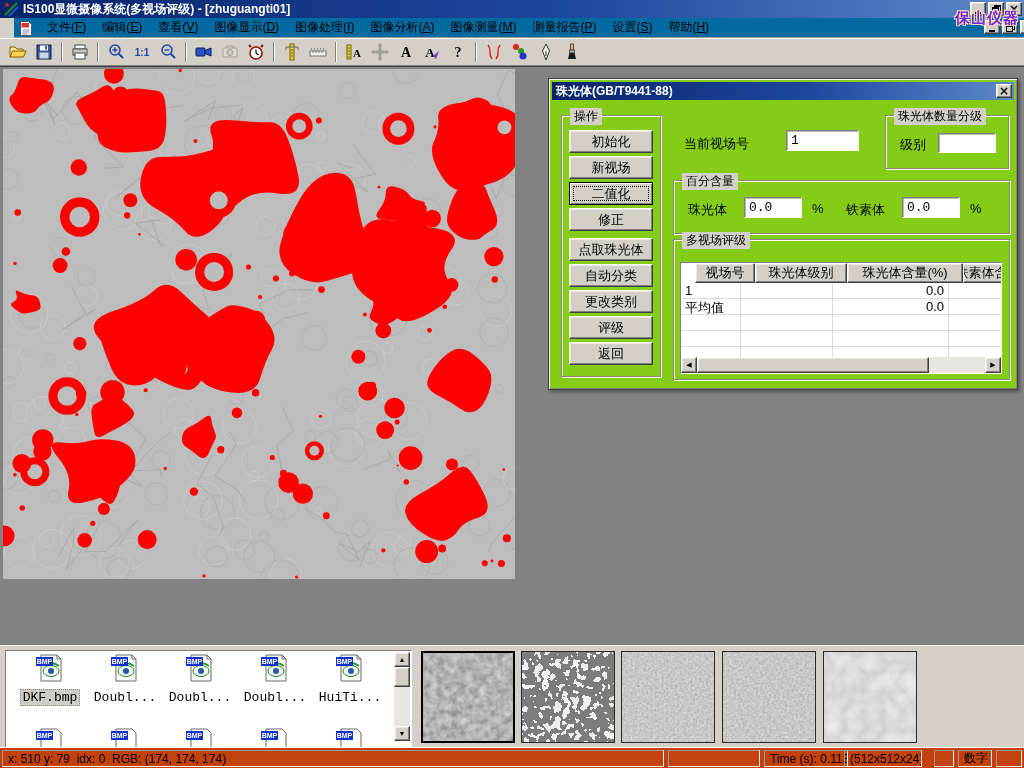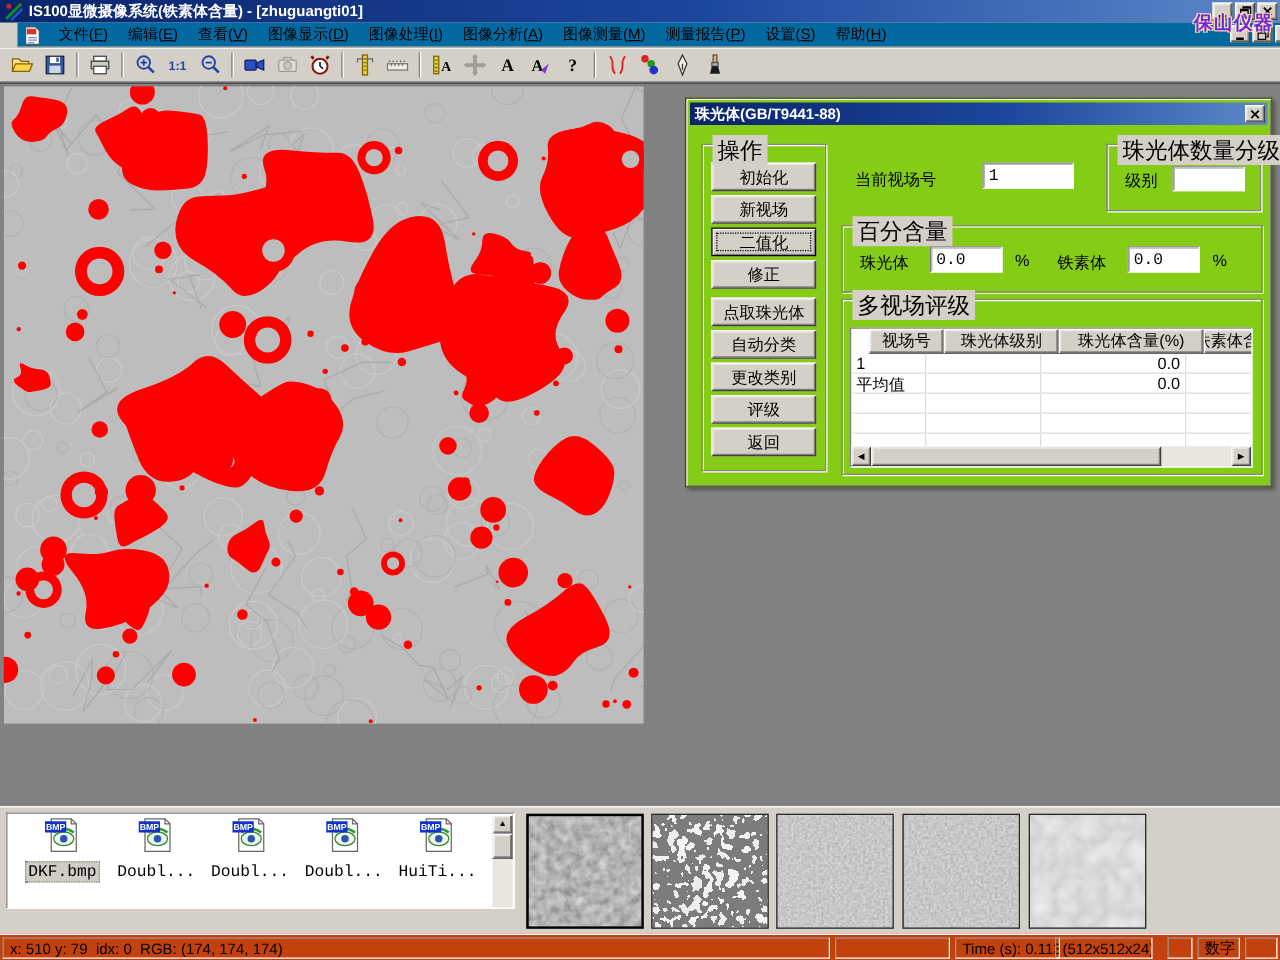--- a/index.html
+++ b/index.html
@@ -47,21 +47,21 @@
 
   
   .dialog{position:absolute;left:548px;top:78px;width:470px;height:312px;z-index:20;
     background:#84cc16;border:1px solid #404040;box-sizing:border-box;
     box-shadow:inset 1px 1px 0 #fff,inset -1px -1px 0 #808080,2px 2px 3px rgba(0,0,0,.35);}
   .dlg-title{position:absolute;left:3px;top:3px;right:3px;height:18px;
     background:linear-gradient(90deg,#0a246a 0%,#1c479e 55%,#5d89c9 100%);
     color:#fff;font-size:12px;font-weight:bold;display:flex;align-items:center;padding-left:4px;box-sizing:border-box;}
   .dlg-close{position:absolute;right:2px;top:2px;}
   .group{position:absolute;border:1px solid #87857c;box-shadow:1px 1px 0 #fff,inset 1px 1px 0 #fff;box-sizing:border-box;}
-  .glabel{position:absolute;top:-8px;left:8px;background:#d4d0c8;padding:0 4px;font-size:18px;white-space:nowrap;}
+  .glabel{position:absolute;top:-8px;left:8px;background:#d4d0c8;padding:0 4px;font-size:12px;white-space:nowrap;}
   .dbtn{display:block;width:84px;height:23px;margin:3px auto 0;font-size:13px;text-align:center;
     line-height:21px;color:#000;white-space:nowrap;overflow:hidden;}
   .dbtn.first{margin-top:14px;}
   .dbtn.gap{margin-top:7px;}
   .dbtn.default{border:1px solid #000;outline:1px dotted #000;outline-offset:-5px;
     box-shadow:inset 1px 1px 0 #fff,inset -1px -1px 0 #808080;}
   .lbl{position:absolute;font-size:13px;white-space:nowrap;color:#000;}
   .tinput{position:absolute;font-size:13px;font-family:"Liberation Mono",monospace;
     padding:2px 4px;white-space:nowrap;overflow:hidden;}
 
@@ -76,21 +76,21 @@
   .td.num{text-align:right;}
   .hscroll{position:absolute;left:0;bottom:0;width:100%;height:16px;background:#e8e6df;display:flex;}
   .sbtn{width:16px;height:16px;flex:none;display:flex;align-items:center;justify-content:center;
     font-size:7px;color:#000;}
   .sthumb{width:232px;height:16px;flex:none;}
   .strack{flex:1;}
 
   
   .bottompanel{position:absolute;left:0;top:645px;width:1024px;height:102px;background:#d4d0c8;
     border-top:1px solid #fff;box-sizing:border-box;}
-  .filelist{position:absolute;left:5px;top:4px;width:407px;height:77px;background:#fff;overflow:hidden;
+  .filelist{position:absolute;left:5px;top:4px;width:407px;height:118px;background:#fff;overflow:hidden;
     border:1px solid;border-color:#808080 #fff #fff #808080;box-sizing:border-box;}
   .fcell{position:absolute;width:72px;text-align:center;}
   .fname{display:inline-block;font-family:"Liberation Mono",monospace;font-size:13px;padding:0 2px;margin-top:1px;white-space:nowrap;}
   .fname.sel{background:#cfcdc5;border:1px dotted #8a887f;}
   .vscroll{position:absolute;right:1px;top:1px;width:16px;height:89px;background:#e8e6df;}
   .vup{position:absolute;top:0;left:0;width:16px;height:15px;display:flex;align-items:center;justify-content:center;font-size:7px;}
   .vthumb{position:absolute;top:15px;left:0;width:16px;height:20px;}
   .vdown{position:absolute;bottom:0;left:0;width:16px;height:15px;display:flex;align-items:center;justify-content:center;font-size:7px;}
   .thumb{position:absolute;top:5px;width:94px;height:92px;border:1px solid #2a2a2a;box-sizing:border-box;overflow:hidden;background:#888;}
   .thumb.sel{border:2px solid #000;}
@@ -105,21 +105,21 @@
 <body>
 
 <div class="screen">
 
   <div class="titlebar">
     <svg width="16" height="16">
       <path d="M2 14C6 10 10 6 14 2" stroke="#1a8a1a" stroke-width="2.2" fill="none"></path>
       <path d="M6 15C9 12 12 9 15 6" stroke="#2255cc" stroke-width="2" fill="none"></path>
       <circle cx="4" cy="4" r="2" fill="#cc2222"></circle>
     </svg>
-    <span class="title-text">IS100显微摄像系统(铁素体含量) - [zhuguangti01]</span>
+    <span class="title-text">IS100显微摄像系统(多视场评级) - [zhuguangti01]</span>
     <div class="winbtns">
       <div class="wbtn raised">
           <span class="g-min"></span>
         </div>
       <div class="wbtn raised">
           <span class="g-restore"></span>
         </div>
       <div class="wbtn raised">
           <span class="g-close">×</span>
         </div>

